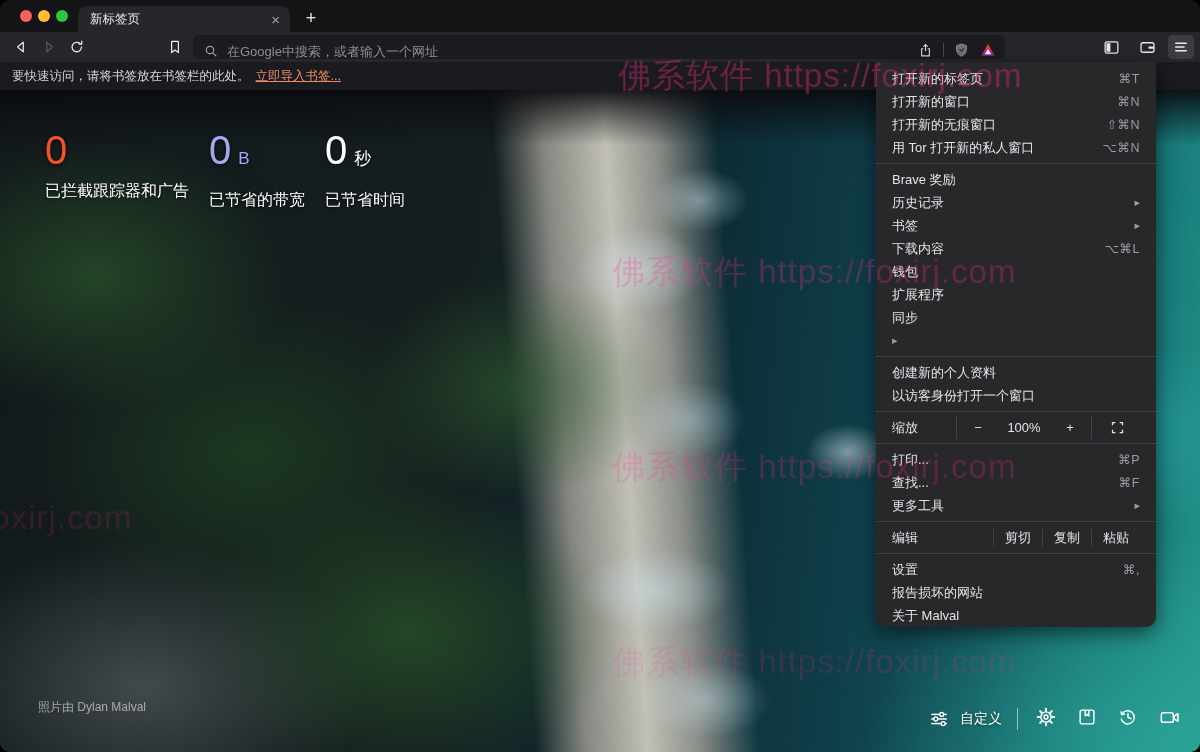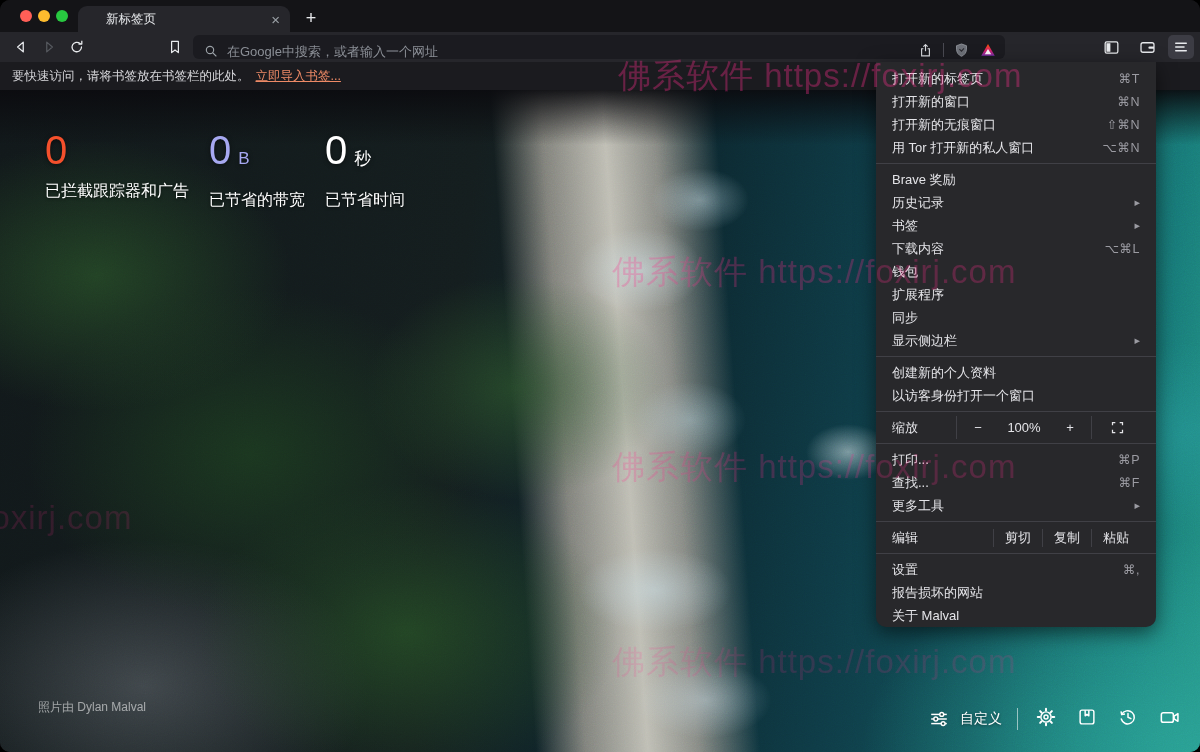--- a/index.html
+++ b/index.html
@@ -8,21 +8,21 @@
   .window { position:relative; width:1200px; height:752px; background:#17171b; overflow:hidden; border-radius:10px; }
 
   
   .titlebar { position:absolute; left:0; top:0; width:1200px; height:32px; background:#141417; }
   .traffic { position:absolute; top:10px; width:12px; height:12px; border-radius:50%; }
   .t-red { left:20px; background:#ff5f57; }
   .t-yellow { left:38px; background:#febc2e; }
   .t-green { left:56px; background:#28c840; }
   .tab { position:absolute; left:78px; top:6px; width:212px; height:26px; background:#26262b;
          border-radius:9px 9px 0 0; display:flex; align-items:center; padding:0 8px 0 12px; }
-  .tab-title { color:#e8eaed; font-size:12.5px; flex:1; white-space:nowrap; overflow:hidden;margin-left:16px; }
+  .tab-title { color:#e8eaed; font-size:12.5px; flex:1; white-space:nowrap; overflow:hidden; }
   .tab-close { color:#9aa0a6; font-size:15px; line-height:1; cursor:default; padding:0 2px; }
   .newtab-btn { position:absolute; left:300px; top:8px; color:#e8eaed; font-size:18px; line-height:20px; width:22px; text-align:center; }
 
   
   .toolbar { position:absolute; left:0; top:32px; width:1200px; height:30px; background:#26262b; }
   .tb-btn { position:absolute; top:3px; width:26px; height:24px; display:flex; align-items:center; justify-content:center; border-radius:5px; }
   .b-back { left:8px; } .b-fwd { left:36px; } .b-reload { left:64px; } .b-bm { left:162px; }
   .b-sidebar { right:76px; } .b-wallet { right:40px; }
   .b-menu { right:6px; background:#3c3c44; }
   .addrbar { position:absolute; left:193px; top:3px; width:812px; height:24px; background:#1b1b20;
@@ -315,21 +315,20 @@
     <div class="mi">
         <span class="lbl">钱包</span>
       </div>
     <div class="mi">
         <span class="lbl">扩展程序</span>
       </div>
     <div class="mi">
         <span class="lbl">同步</span>
       </div>
     <div class="mi">
-        <span class="lbl">显示侧边栏</span>
         <span class="arrow">▸</span>
       </div>
     <div class="msep"></div>
     <div class="mi">
         <span class="lbl">创建新的个人资料</span>
       </div>
     <div class="mi">
         <span class="lbl">以访客身份打开一个窗口</span>
       </div>
     <div class="msep"></div>

